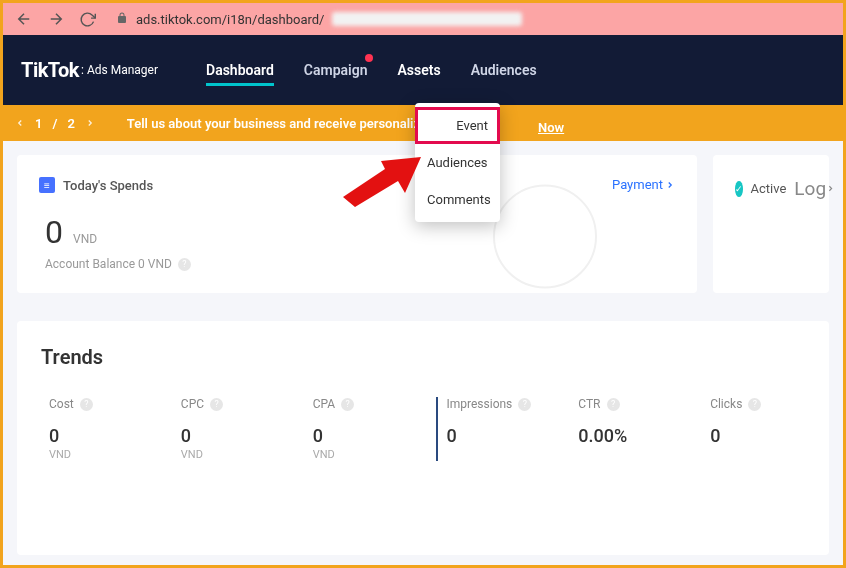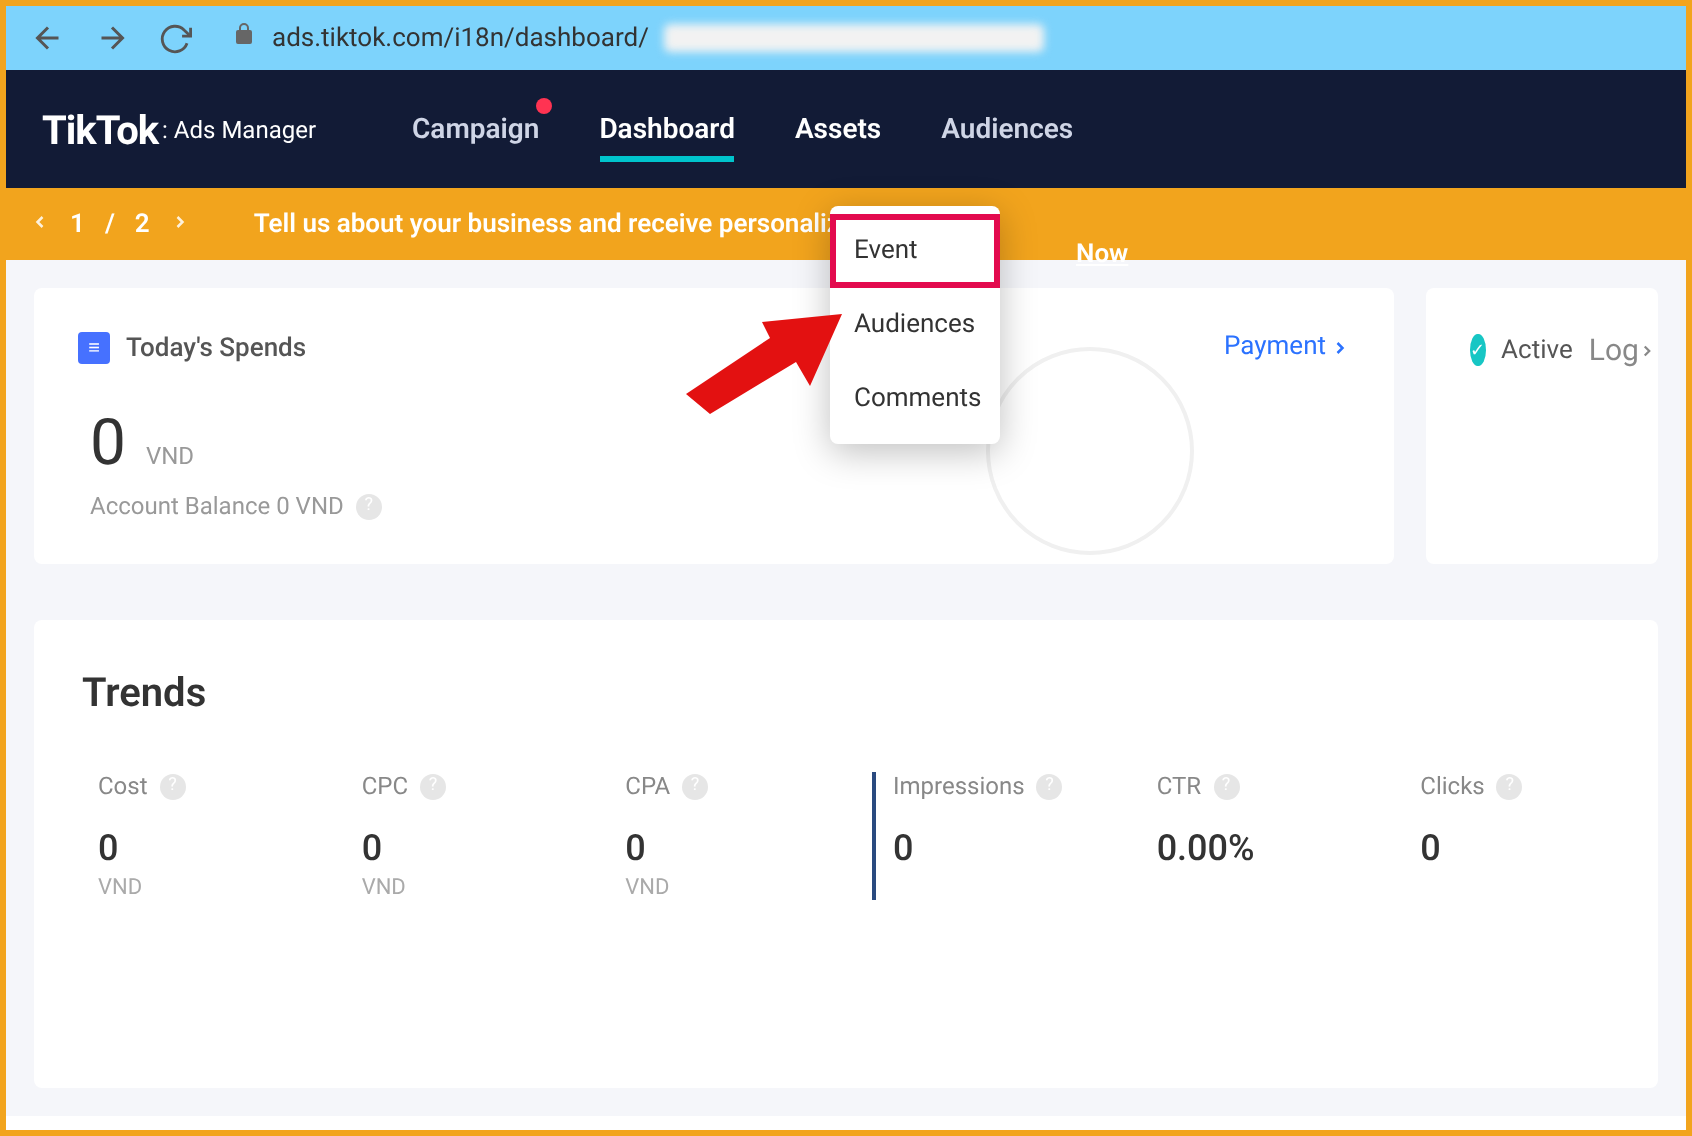--- a/index.html
+++ b/index.html
@@ -15,21 +15,21 @@
       border: 3px solid #f2a41d;
       position: relative;
       overflow: hidden;
     }
     .browser-bar {
       height: 32px;
       display: flex;
       align-items: center;
       padding: 0 12px;
       gap: 14px;
-      background: #7dd3fc;
+      background: #fca5a5;
     }
     .browser-nav-btn {
       color: #555;
       cursor: pointer;
       display: flex;
       align-items: center;
     }
     .url-bar {
       flex: 1;
       display: flex;
@@ -45,21 +45,21 @@
     .url-blur {
       display: inline-block;
       width: 190px;
       height: 14px;
       background: #f2f2f2;
       border-radius: 3px;
       filter: blur(2px);
       vertical-align: middle;
     }
     .top-nav {
-      height: 59px;
+      height: 70px;
       background: #121b36;
       display: flex;
       align-items: center;
       padding: 0 18px;
       gap: 24px;
     }
     .logo {
       color: #fff;
       font-weight: 700;
       font-size: 16px;
@@ -243,21 +243,21 @@
     }
     .side-header {
       display: flex;
       align-items: center;
       gap: 8px;
       font-size: 13px;
       color: #555;
     }
     .log-link {
       color: #888;
-      font-size: 15px;
+      font-size: 19px;
       cursor: pointer;
       display: flex;
       align-items: center;
       margin-left: auto;
     }
     .trends-card {
       background: #fff;
       border-radius: 4px;
       padding: 24px;
       flex: 1;
@@ -310,20 +310,21 @@
     }
     .dropdown-item {
       padding: 11px 12px;
       font-size: 13px;
       color: #333;
       cursor: pointer;
     }
     .dropdown-item.highlighted {
       outline: 3px solid #e30b4e;
       outline-offset: -3px;
+      text-align: right;
     }
     .red-arrow {
       position: absolute;
       top: 154px;
       left: 340px;
       z-index: 60;
       pointer-events: none;
     }
     .now-visible {
       position: absolute;
@@ -367,22 +368,22 @@
     <span class="url-blur"></span>
   </div>
 </div>
 
 <div class="top-nav">
   <div class="logo">
     <span class="logo-brand">TikTok</span>
     <span class="logo-suffix">: Ads Manager</span>
   </div>
   <div class="nav-links">
+    <div class="nav-link active">Dashboard</div>
     <div class="nav-link has-badge">Campaign</div>
-    <div class="nav-link active">Dashboard</div>
     <div class="nav-link" style="color:#fff">Assets</div>
     <div class="nav-link">Audiences</div>
   </div>
 </div>
 
 <div class="promo-bar">
   <div class="promo-nav">
     <span class="promo-chevron">
       <svg width="10" height="10" viewBox="0 0 24 24" fill="none" stroke="#fff" stroke-width="3">
           <path d="M15 18l-6-6 6-6"></path>

